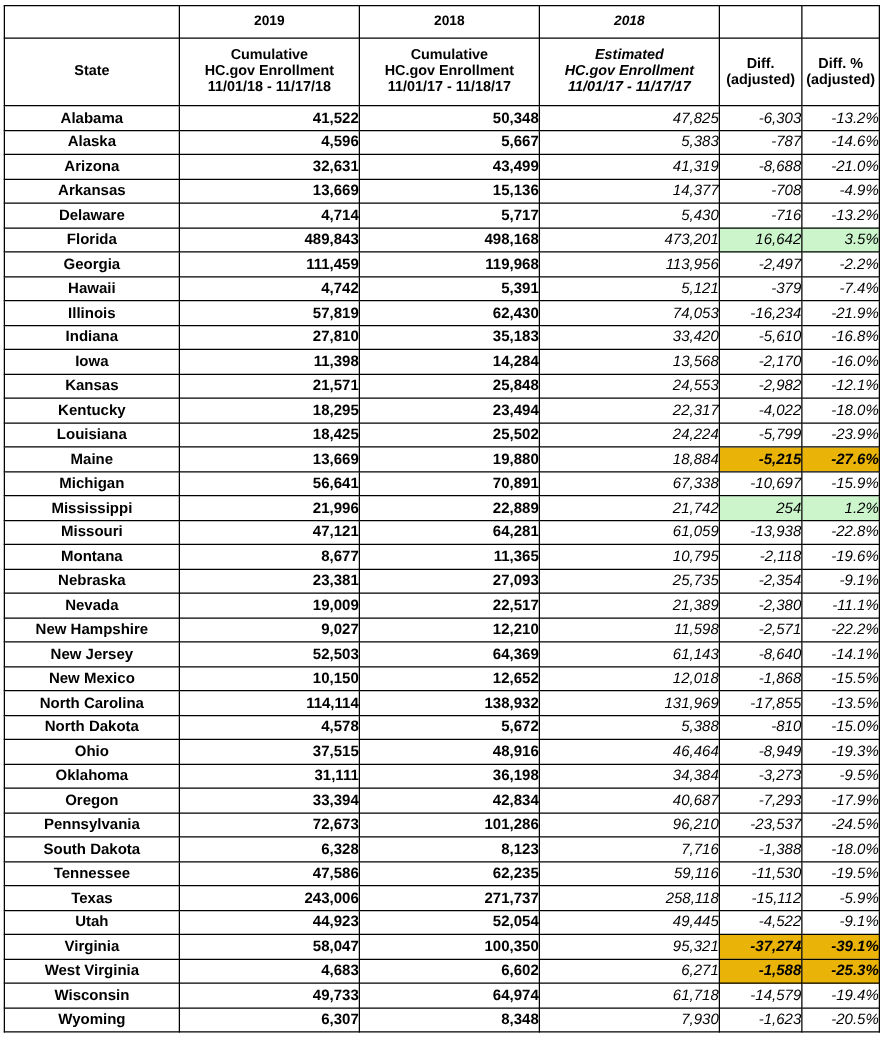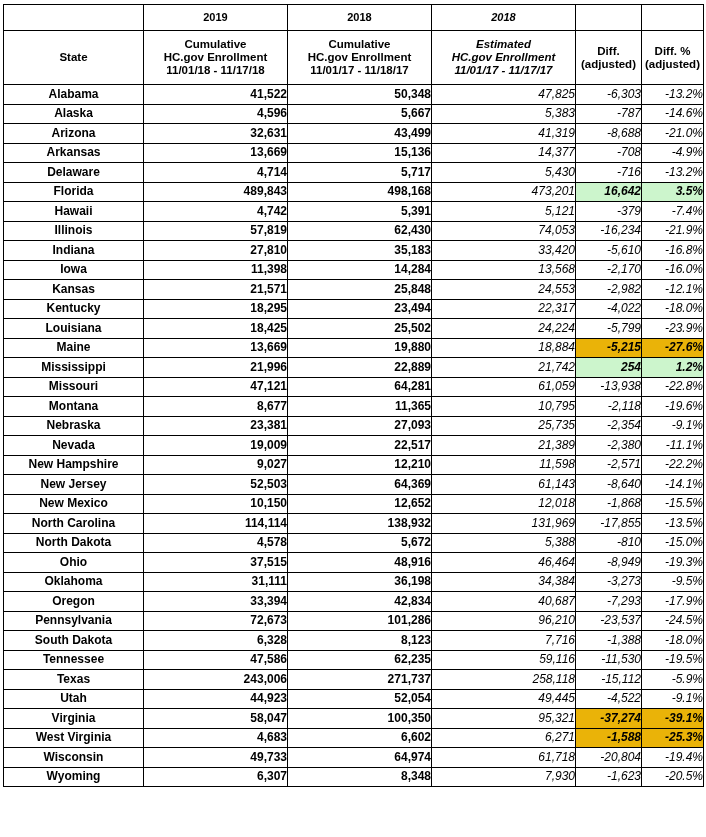--- a/index.html
+++ b/index.html
@@ -96,21 +96,21 @@
   }
   td.num-diff {
     text-align: right;
     padding-right: 5px;
     font-style: italic;
     font-size: 12px;
     font-weight: normal;
   }
   td.hl-green {
     background: #ccf5cc;
-    font-weight: bold;
+    font-weight: normal;
     font-style: italic;
     margin-top: 10px;
   }
   td.hl-pink {
     background: #eab308;
     font-weight: bold;
     font-style: italic;
   }
 </style>
 </head>
@@ -204,20 +204,28 @@
         </tr>
         <tr class="data">
           <td class="state-cell">Florida</td>
           <td class="num">489,843</td>
           <td class="num">498,168</td>
           <td class="num-est">473,201</td>
           <td class="num-diff hl-green">16,642</td>
           <td class="num-diff hl-green">3.5%</td>
         </tr>
         <tr class="data">
+          <td class="state-cell">Georgia</td>
+          <td class="num">111,459</td>
+          <td class="num">119,968</td>
+          <td class="num-est">113,956</td>
+          <td class="num-diff">-2,497</td>
+          <td class="num-diff">-2.2%</td>
+        </tr>
+        <tr class="data">
           <td class="state-cell">Hawaii</td>
           <td class="num">4,742</td>
           <td class="num">5,391</td>
           <td class="num-est">5,121</td>
           <td class="num-diff">-379</td>
           <td class="num-diff">-7.4%</td>
         </tr>
         <tr class="data">
           <td class="state-cell">Illinois</td>
           <td class="num">57,819</td>
@@ -268,20 +276,28 @@
         </tr>
         <tr class="data">
           <td class="state-cell">Maine</td>
           <td class="num">13,669</td>
           <td class="num">19,880</td>
           <td class="num-est">18,884</td>
           <td class="num-diff hl-pink">-5,215</td>
           <td class="num-diff hl-pink">-27.6%</td>
         </tr>
         <tr class="data">
+          <td class="state-cell">Michigan</td>
+          <td class="num">56,641</td>
+          <td class="num">70,891</td>
+          <td class="num-est">67,338</td>
+          <td class="num-diff">-10,697</td>
+          <td class="num-diff">-15.9%</td>
+        </tr>
+        <tr class="data">
           <td class="state-cell">Mississippi</td>
           <td class="num">21,996</td>
           <td class="num">22,889</td>
           <td class="num-est">21,742</td>
           <td class="num-diff hl-green">254</td>
           <td class="num-diff hl-green">1.2%</td>
         </tr>
         <tr class="data">
           <td class="state-cell">Missouri</td>
           <td class="num">47,121</td>
@@ -432,21 +448,21 @@
           <td class="num">6,602</td>
           <td class="num-est">6,271</td>
           <td class="num-diff hl-pink">-1,588</td>
           <td class="num-diff hl-pink">-25.3%</td>
         </tr>
         <tr class="data">
           <td class="state-cell">Wisconsin</td>
           <td class="num">49,733</td>
           <td class="num">64,974</td>
           <td class="num-est">61,718</td>
-          <td class="num-diff">-20,804</td>
+          <td class="num-diff">-14,579</td>
           <td class="num-diff">-19.4%</td>
         </tr>
         <tr class="data">
           <td class="state-cell">Wyoming</td>
           <td class="num">6,307</td>
           <td class="num">8,348</td>
           <td class="num-est">7,930</td>
           <td class="num-diff">-1,623</td>
           <td class="num-diff">-20.5%</td>
         </tr>

